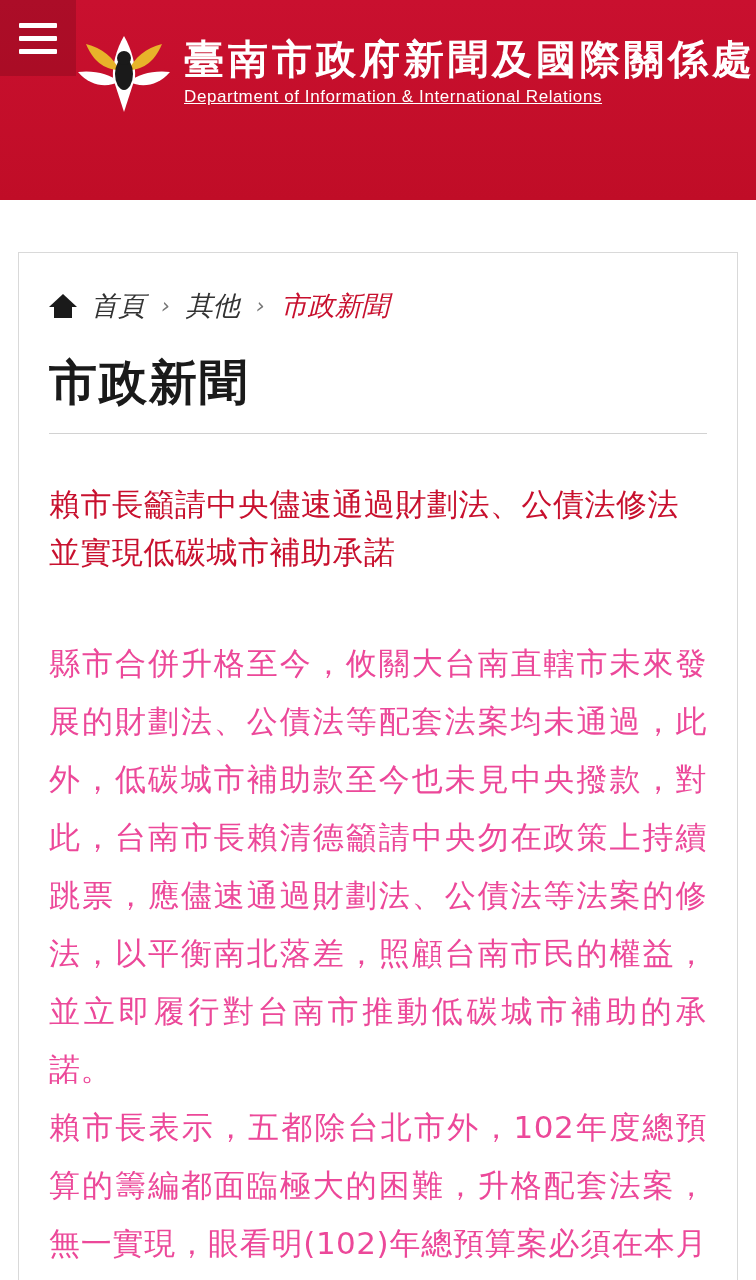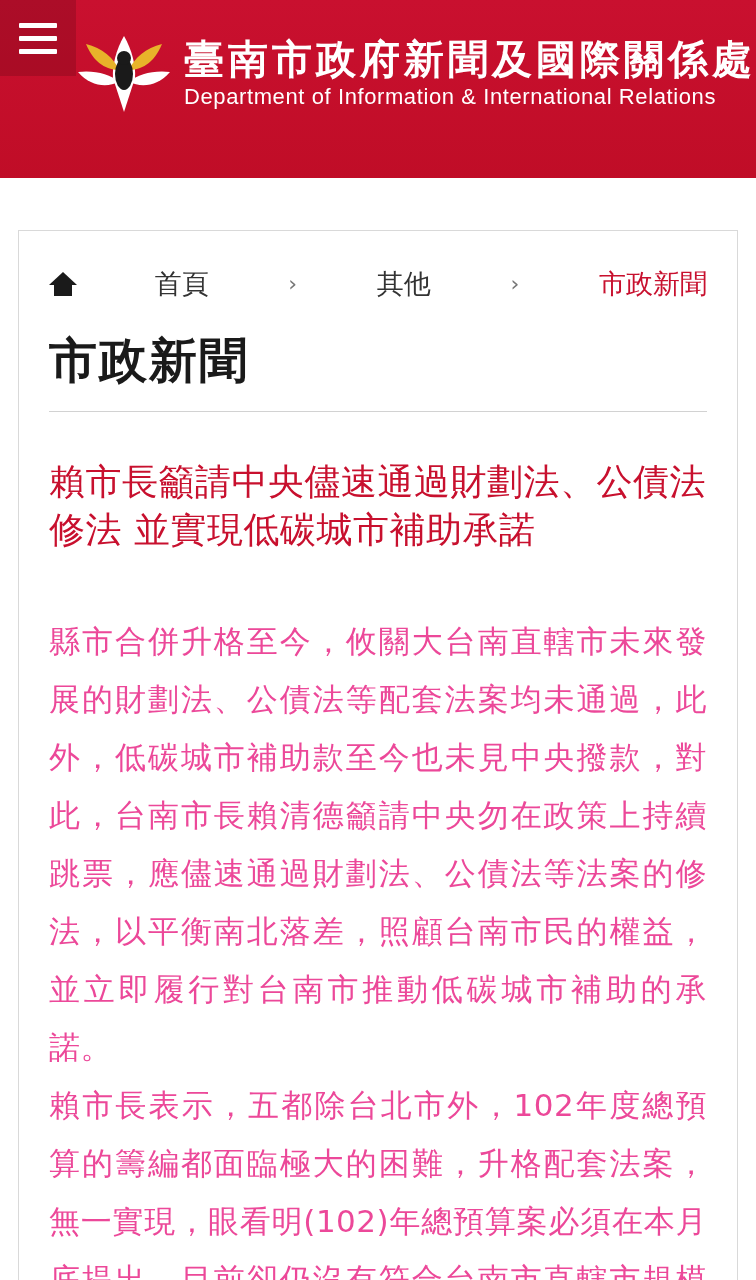--- a/index.html
+++ b/index.html
@@ -11,21 +11,21 @@
     width: 756px;
     height: 1280px;
     font-family: "DejaVu Sans", "Liberation Sans", sans-serif;
     overflow: hidden;
     position: relative;
   }
 
   
   .site-header {
     position: relative;
-    height: 178px;
+    height: 200px;
     background: #c8102e;
     background: linear-gradient(180deg, #c9102f 0%, #c00d27 100%);
     overflow: hidden;
   }
   .menu-button {
     position: absolute;
     left: 0;
     top: 0;
     width: 76px;
     height: 76px;
@@ -62,47 +62,49 @@
   }
   .logo-title .cn {
     font-size: 40px;
     font-weight: bold;
     letter-spacing: 4px;
     line-height: 46px;
     white-space: nowrap;
     font-family: "DejaVu Sans", "Liberation Sans", sans-serif;
   }
   .logo-title .en {
-    font-size: 22px;
+    font-size: 17px;
     letter-spacing: 0.6px;
     line-height: 22px;
     margin-top: 4px;
     white-space: nowrap;
     font-family: "Liberation Sans", sans-serif;
+    text-decoration: underline;
   }
 
   
   .content-card {
     margin: 52px 18px 0 18px;
     border: 1px solid #d9d9d9;
     background: #ffffff;
     height: 1180px;
     box-sizing: border-box;
     padding: 0 30px;
     overflow: hidden;
   }
 
   .breadcrumb {
     display: flex;
     align-items: center;
-    justify-content: space-between;
+    justify-content: flex-start;
     padding-top: 36px;
     font-size: 27px;
     color: #333333;
     line-height: 34px;
+    font-style: italic;
   }
   .breadcrumb .home-icon {
     display: inline-block;
     width: 28px;
     height: 24px;
     margin-right: 14px;
     position: relative;
   }
   .breadcrumb .home-icon::before {
     content: "";
@@ -142,21 +144,21 @@
     line-height: 58px;
   }
   .title-rule {
     height: 1px;
     background: #d2d2d2;
     margin: 0 0 46px 0;
   }
 
   .article-title {
     color: #c8102e;
-    font-size: 36px;
+    font-size: 31px;
     line-height: 48px;
     letter-spacing: 0.5px;
     margin: 0 0 58px 0;
     font-weight: normal;
   }
 
   .article-body p {
     margin: 0;
     font-size: 31px;
     line-height: 58px;

